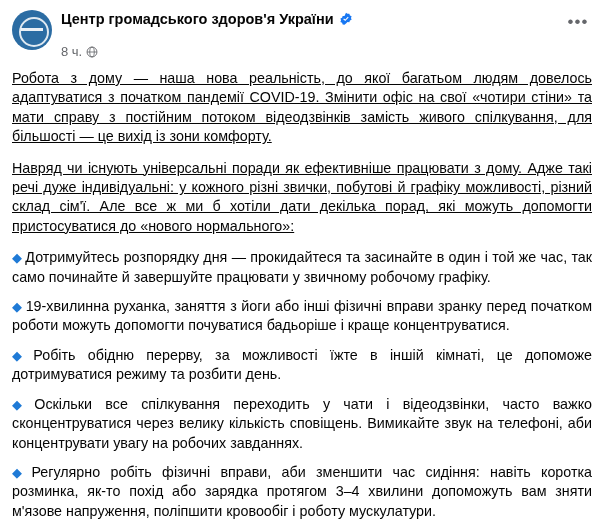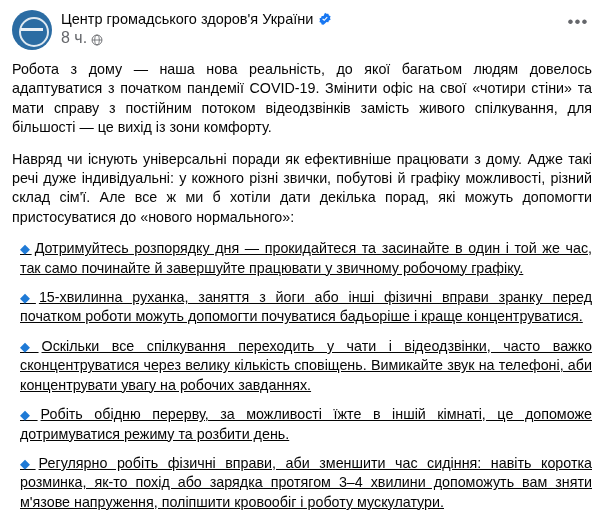--- a/index.html
+++ b/index.html
@@ -70,34 +70,34 @@
     min-width: 0;
     padding-top: 1px;
   }
   .name-row {
     display: flex;
     align-items: center;
     line-height: 16px;
   }
   .page-name {
     font-size: 14.5px;
-    font-weight: normal;
+    font-weight: bold;
     color: #050505;
     white-space: nowrap;
   }
   .verified {
     width: 14px;
     height: 14px;
     margin-left: 5px;
     flex: 0 0 14px;
     display: inline-block;
   }
   .meta-row {
-    margin-top: 2px;
-    font-size: 16px;
+    margin-top: 17px;
+    font-size: 13px;
     color: #65676b;
     display: flex;
     align-items: center;
   }
   .globe {
     display: inline-block;
     width: 12px;
     height: 12px;
     margin-left: 4px;
   }
@@ -116,31 +116,31 @@
   }
   .post-body {
     padding: 6px 12px 10px 12px;
     font-size: 14.3px;
     line-height: 19.4px;
     color: #050505;
   }
   .para {
     margin: 0 0 12px 0;
     text-align: justify;
+    text-decoration: underline;
   }
   .bullets {
     margin: 0;
     padding: 0;
     list-style: none;
   }
   .bullets li {
-    margin: 0 0 10px 8px;
+    margin: 0 0 10px 0;
     padding-left: 0;
     text-align: justify;
-    text-decoration: underline;
   }
   .bullets li:last-child {
     margin-bottom: 0;
   }
   .dmd {
     color: #1f7ad6;
     font-size: 13px;
     margin-right: 3px;
   }
 </style>
@@ -181,27 +181,27 @@
 
   <div class="post-body">
     <p class="para">Робота з дому — наша нова реальність, до якої багатьом людям довелось адаптуватися з початком пандемії COVID-19. Змінити офіс на свої «чотири стіни» та мати справу з постійним потоком відеодзвінків замість живого спілкування, для більшості — це вихід із зони комфорту.</p>
     <p class="para">Навряд чи існують універсальні поради як ефективніше працювати з дому. Адже такі речі дуже індивідуальні: у кожного різні звички, побутові й графіку можливості, різний склад сім'ї. Але все ж ми б хотіли дати декілька порад, які можуть допомогти пристосуватися до «нового нормального»:</p>
 
     <ul class="bullets">
       <li>
         <span class="dmd">◆</span><span>Дотримуйтесь розпорядку дня — прокидайтеся та засинайте в один і той же час, так само починайте й завершуйте працювати у звичному робочому графіку.</span>
       </li>
       <li>
-        <span class="dmd">◆</span><span>15-хвилинна руханка, заняття з йоги або інші фізичні вправи зранку перед початком роботи можуть допомогти почуватися бадьоріше і краще концентруватися.</span>
+        <span class="dmd">◆</span><span>19-хвилинна руханка, заняття з йоги або інші фізичні вправи зранку перед початком роботи можуть допомогти почуватися бадьоріше і краще концентруватися.</span>
+      </li>
+      <li>
+        <span class="dmd">◆</span><span>Робіть обідню перерву, за можливості їжте в іншій кімнаті, це допоможе дотримуватися режиму та розбити день.</span>
       </li>
       <li>
         <span class="dmd">◆</span><span>Оскільки все спілкування переходить у чати і відеодзвінки, часто важко сконцентруватися через велику кількість сповіщень. Вимикайте звук на телефоні, аби концентрувати увагу на робочих завданнях.</span>
-      </li>
-      <li>
-        <span class="dmd">◆</span><span>Робіть обідню перерву, за можливості їжте в іншій кімнаті, це допоможе дотримуватися режиму та розбити день.</span>
       </li>
       <li>
         <span class="dmd">◆</span><span>Регулярно робіть фізичні вправи, аби зменшити час сидіння: навіть коротка розминка, як-то похід або зарядка протягом 3–4 хвилини допоможуть вам зняти м'язове напруження, поліпшити кровообіг і роботу мускулатури.</span>
       </li>
 
     </ul>
   </div>
 
 </div>
 

